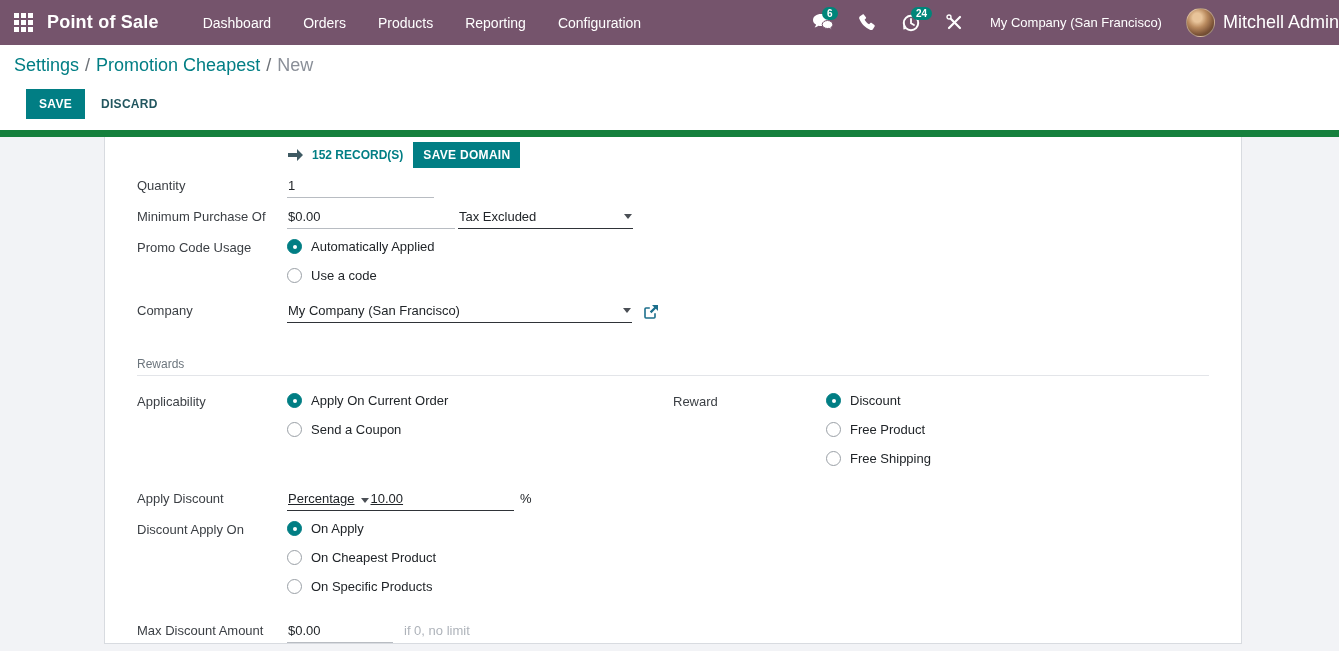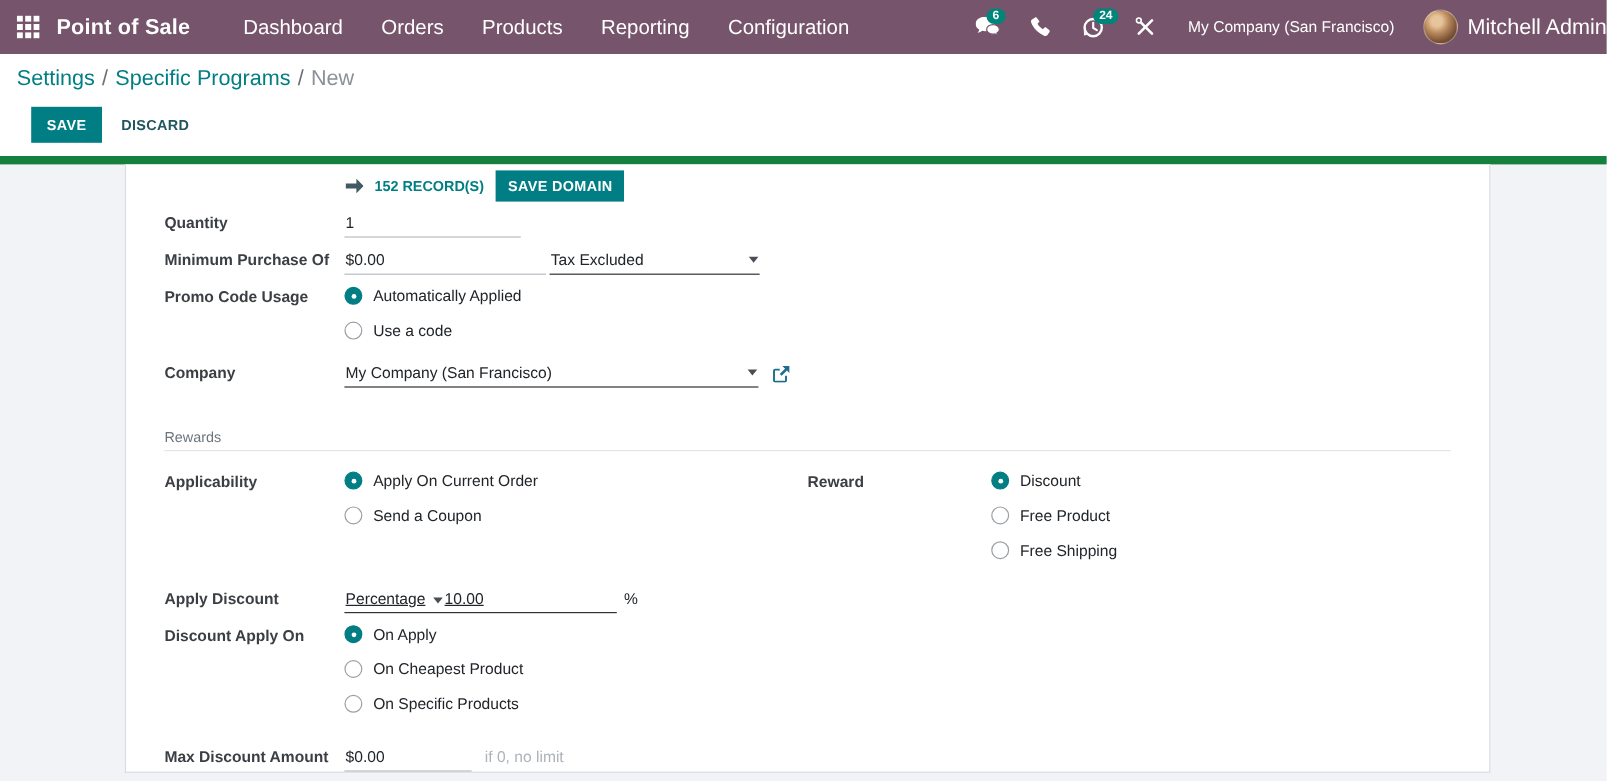--- a/index.html
+++ b/index.html
@@ -16,21 +16,21 @@
   }
 
   
   .navbar {
     height: 45px; background: var(--navbar-bg);
     display: flex; align-items: center; color: #fff; white-space: nowrap;
   }
   .apps-btn { padding: 0 14px; display: flex; align-items: center; cursor: pointer; }
   .app-title { font-size: 18px; font-weight: 700; margin-right: 28px; letter-spacing: .2px; }
   .nav-menu { display: flex; align-items: center; height: 100%; }
-  .nav-item { padding: 12px 16px; height: 100%; display: flex; align-items: center; font-size: 17px; cursor: pointer; }
+  .nav-item { padding: 12px 16px; height: 100%; display: flex; align-items: center; font-size: 14px; cursor: pointer; }
   .nav-right { margin-left: auto; display: flex; align-items: center; height: 100%; }
   .nav-icon-btn { position: relative; padding: 0 13px; height: 100%; display: flex; align-items: center; cursor: pointer; }
   .badge-pill {
     position: absolute; top: 7px; left: 22px;
     background: var(--badge); color: #fff; font-size: 10px; font-weight: 700;
     border-radius: 8px; padding: 1px 5px; line-height: 11px;
   }
   .company-switcher { padding: 0 18px 0 14px; font-size: 13px; cursor: pointer; }
   .user-menu { display: flex; align-items: center; padding-left: 6px; cursor: pointer; }
   .avatar {
@@ -60,21 +60,21 @@
   }
 
   
   .content { background: #f2f3f6; border-top: 7px solid #15803d; height: 521px; }
   .sheet {
     background: #fff; width: 1138px; margin-left: 104px; height: 507px;
     border-left: 1px solid #d8dbe0; border-right: 1px solid #d8dbe0; border-bottom: 1px solid #d8dbe0;
     padding: 4px 32px 0 32px;
   }
   .row { display: flex; align-items: flex-start; }
-  .f-label { width: 150px; flex: 0 0 150px; font-weight: 700; color: #3b3f44; padding-top: 3px; }
+  .f-label { width: 150px; flex: 0 0 150px; font-weight: 400; color: #3b3f44; padding-top: 3px; }
   .field-area { display: flex; align-items: baseline; }
 
   .records-row { margin-left: 151px; display: flex; align-items: center; height: 27px; margin-bottom: 7px; }
   .records-link { display: flex; align-items: center; color: var(--accent); font-weight: 700; font-size: 12px; cursor: pointer; }
   .records-link svg { margin-right: 9px; }
   .btn-edit-domain {
     background: var(--accent); color: #fff; border: none; font-weight: 700; font-size: 12px;
     padding: 6px 10px; margin-left: 10px; cursor: pointer; letter-spacing: .3px;
     font-family: "Liberation Sans", sans-serif;
   }
@@ -182,21 +182,21 @@
     <div class="company-switcher">My Company (San Francisco)</div>
     <div class="user-menu">
       <span class="avatar"></span>
       <span class="user-name">Mitchell Admin</span>
     </div>
   </div>
 </div>
 
 <div class="control-panel">
   <div class="breadcrumb">
-    <a>Settings</a><span class="sep">/</span><a>Specific Programs</a><span class="sep">/</span><span class="current">New</span>
+    <a>Settings</a><span class="sep">/</span><a>Promotion Cheapest</a><span class="sep">/</span><span class="current">New</span>
   </div>
   <div class="btn-row">
     <button class="btn-primary">SAVE</button>
     <button class="btn-link-secondary">DISCARD</button>
   </div>
 </div>
 
 <div class="content">
   <div class="sheet">
 

